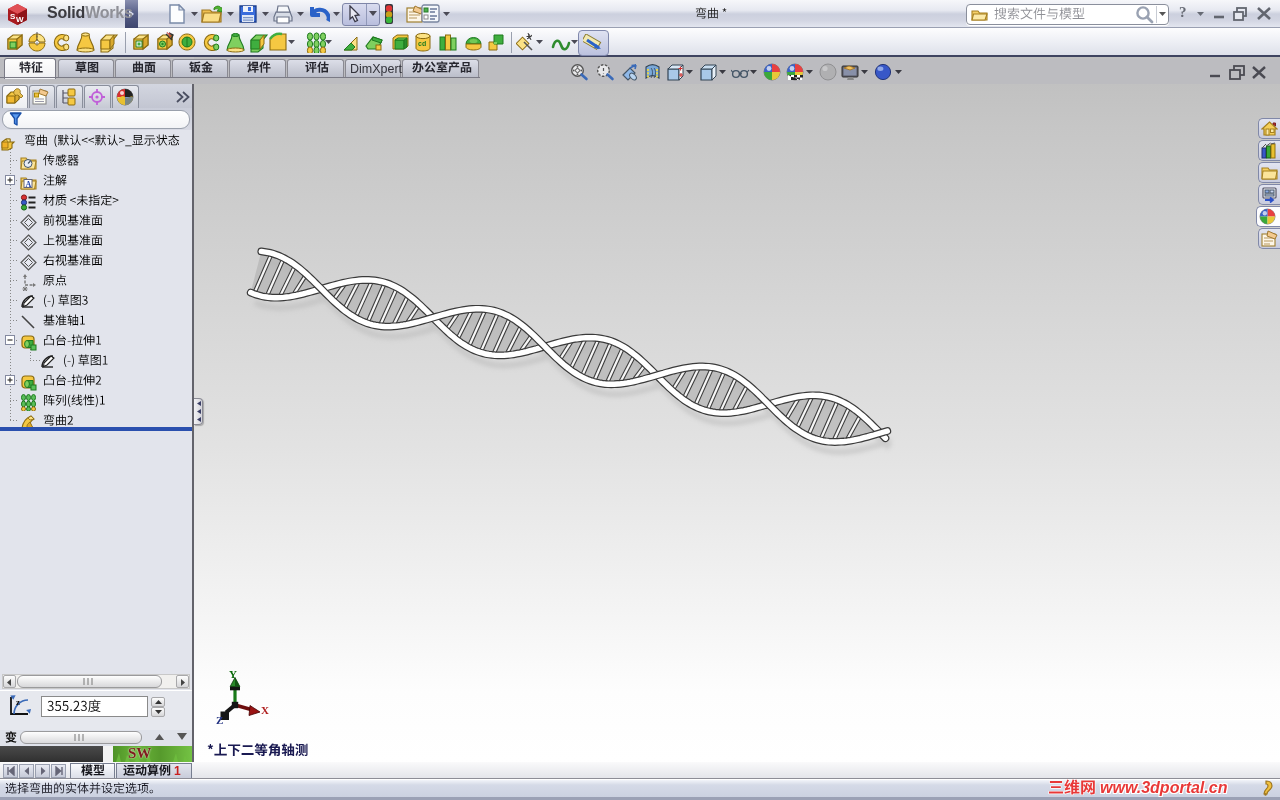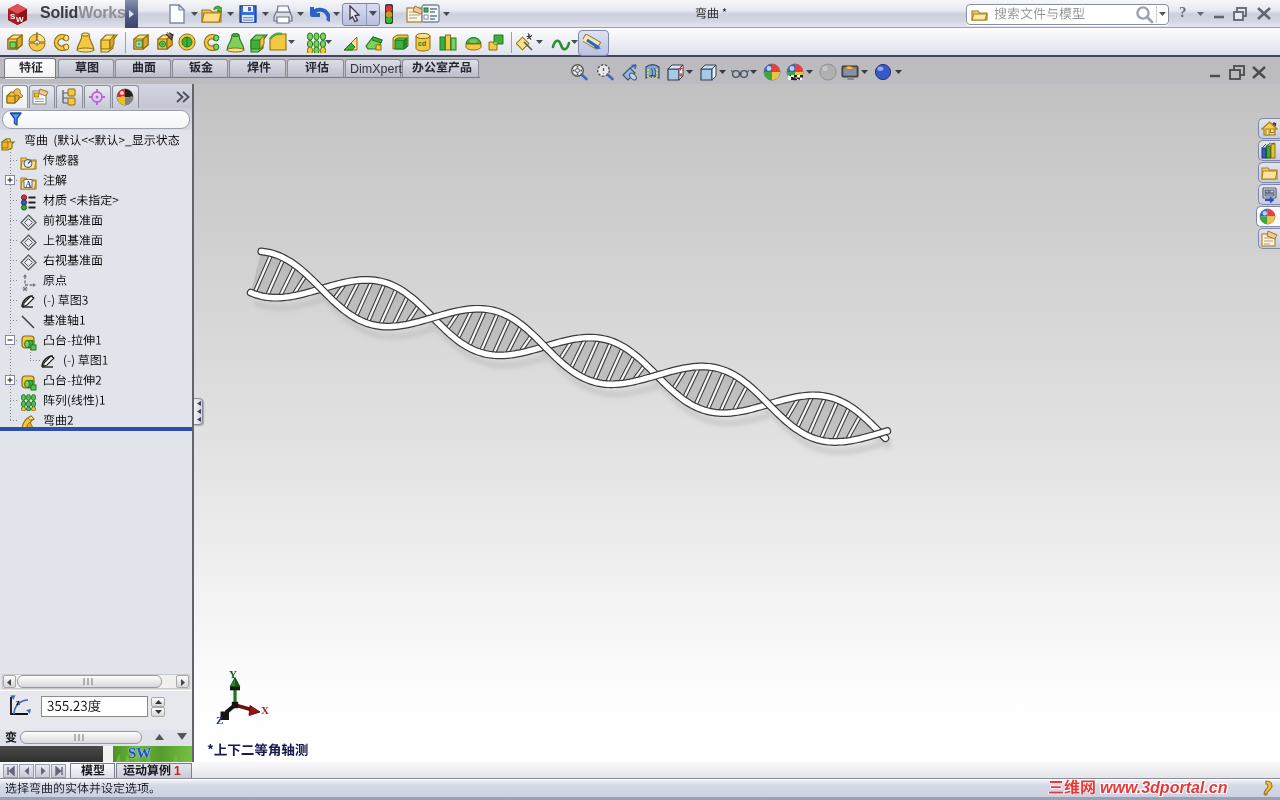--- a/index.html
+++ b/index.html
@@ -29,21 +29,21 @@
     <div class="ab" style="left:125px;top:0;width:13px;height:28px;background:linear-gradient(180deg,#8a90b0 0%,#555d86 50%,#3e466e 100%)"></div>
     <div class="ab" style="left:129px;top:10px;width:0;height:0;border-left:5px solid #dde2f2;border-top:4px solid transparent;border-bottom:4px solid transparent"></div>
     <svg class="ab" style="left:6px;top:3px" width="23" height="23" viewBox="0 0 23 23">
 <path d="M11.5 1L21 6v11l-9.5 5L2 17V6z" fill="#c0262b"></path>
 <path d="M11.5 1L21 6l-9.5 5L2 6z" fill="#e05055"></path>
 <path d="M11.5 11L21 6v11l-9.5 5z" fill="#8e1418"></path>
 <path d="M2 6l9.5 5v11L2 17z" fill="#a81b20"></path>
 <text x="4" y="16" font-family="Liberation Sans" font-size="8" font-weight="bold" fill="#fff">S</text>
 <text x="10" y="19" font-family="Liberation Sans" font-size="8" font-weight="bold" fill="#fff">W</text>
 </svg>
-    <span class="ab" style="left:40px;top:4px;font:bold 16px 'Liberation Sans',sans-serif;color:#3b3b40;letter-spacing:-0.2px">Solid<span style="font-weight:bold;color:#8f9097">Works</span></span>
+    <span class="ab" style="left:47px;top:4px;font:bold 16px 'Liberation Sans',sans-serif;color:#3b3b40;letter-spacing:-0.2px">Solid<span style="font-weight:bold;color:#8f9097">Works</span></span>
     <svg class="ab" style="left:167px;top:4px" width="20" height="20" viewBox="0 0 20 20">
       <path d="M3 1h9l5 5v13H3z" fill="#fcfdfe" stroke="#7a8aa8" stroke-width="1.4"></path>
       <path d="M12 1l5 5h-5z" fill="#dde4ee" stroke="#7a8aa8" stroke-width="1.2"></path>
     </svg>
     <svg class="ab" style="left:201px;top:4px" width="21" height="20" viewBox="0 0 21 20">
       <path d="M1 6h8l2 2h9v10H1z" fill="#f0c052" stroke="#a07820" stroke-width="1.2"></path>
       <path d="M3 9h17l-2 9H1z" fill="#fadd85" stroke="#a07820" stroke-width="1.2"></path>
       <path d="M13 4c3-3 6-2 7 0l2-1-1 5-5-1 2-1c-1-1-3-2-5 0z" fill="#4db52e" stroke="#2c7a18" stroke-width="0.8"></path>
     </svg>
     <svg class="ab" style="left:238px;top:4px" width="20" height="20" viewBox="0 0 20 20">
@@ -666,21 +666,21 @@
       </svg>
       <svg class="ab" style="left:177px;top:733px" width="11" height="9" viewBox="0 0 11 9">
         <path d="M0 0h10L5 7z" fill="#555"></path>
       </svg>
       <div class="ab" style="left:0;top:746px;width:103px;height:16px;background:linear-gradient(180deg,#4a4a4a,#303030)"></div>
       <div class="ab" style="left:103px;top:746px;width:10px;height:16px;background:#f2f2f2"></div>
       <div class="ab" style="left:113px;top:746px;width:79px;height:16px;background:linear-gradient(90deg,#4e9226,#6bb53a 30%,#569a2c 60%,#74c244 100%)"></div>
       <svg class="ab" style="left:113px;top:746px" width="79" height="16" viewBox="0 0 79 16">
         <path d="M3 16l3-9 2 9M12 16l2-7 3 7M22 16l2-9 3 9M33 16l3-8 2 8M60 16l3-9 2 9M70 16l2-7 3 7" fill="#6fbf3f" opacity="0.8"></path>
       </svg>
-      <span class="ab" style="left:128px;top:745px;font:bold 15px 'Liberation Serif',serif;color:#1d4ed8;text-shadow:0 0 2px #fff">SW</span>
+      <span class="ab" style="left:128px;top:745px;font:bold 15px 'Liberation Serif',serif;color:#7f1d1d;text-shadow:0 0 2px #fff">SW</span>
     </div>
     <div class="ab" style="left:1258px;top:118px;width:22px;height:21px;background:linear-gradient(180deg,#e2e4f0,#c9ccde);border:1px solid #8088a8;border-right:none;border-radius:5px 0 0 5px"></div>
     <svg class="ab" style="left:1261px;top:120px" width="17" height="17" viewBox="0 0 17 17">
       <path d="M8.5 2L16 9h-2v6H3V9H1z" fill="#f5cf5a" stroke="#a5801f" stroke-width="1.2"></path>
       <path d="M12 3h2.5v3L12 4z" fill="#b03030" stroke="#802020"></path>
       <rect x="5" y="9" width="3" height="6" fill="#fbe9a8" stroke="#a5801f"></rect>
       <rect x="9.5" y="9" width="3.5" height="3.5" fill="#fbe9a8" stroke="#a5801f"></rect>
     </svg>
     <div class="ab" style="left:1258px;top:140px;width:22px;height:21px;background:linear-gradient(180deg,#e2e4f0,#c9ccde);border:1px solid #8088a8;border-right:none;border-radius:5px 0 0 5px"></div>
     <svg class="ab" style="left:1261px;top:142px" width="17" height="17" viewBox="0 0 17 17">

